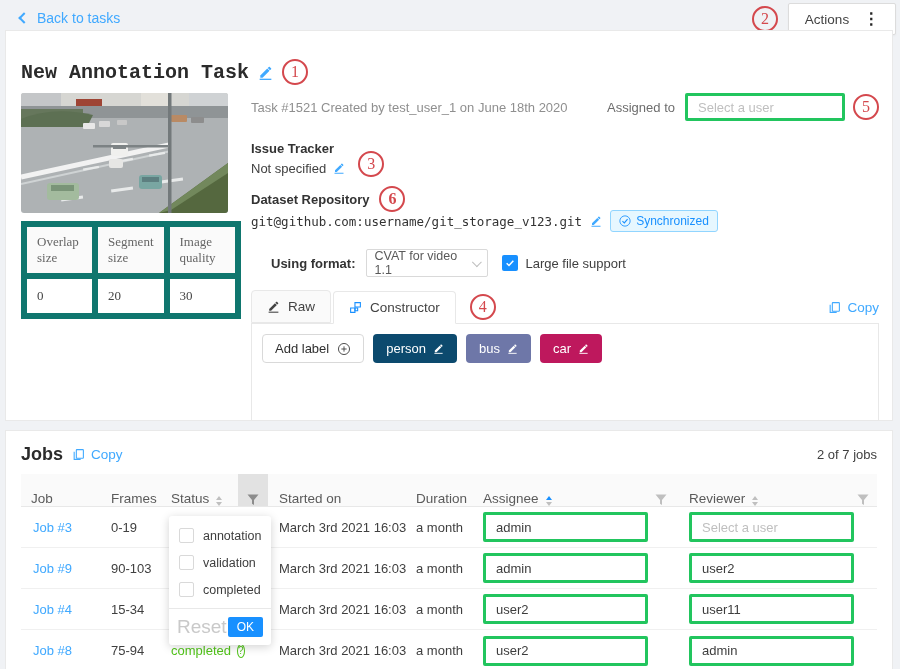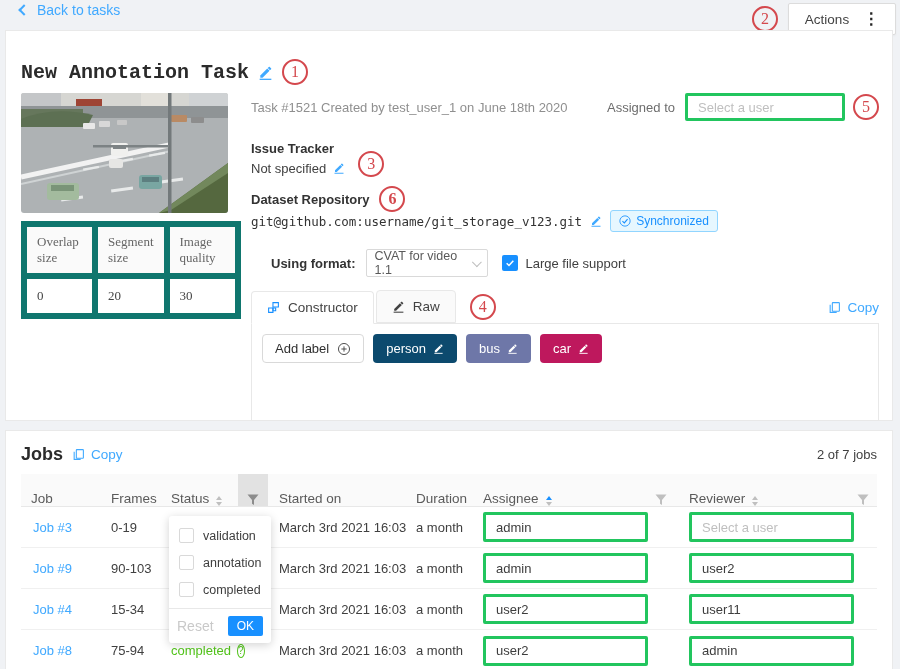--- a/index.html
+++ b/index.html
@@ -7,21 +7,21 @@
   body {
     font-family:"Liberation Sans", sans-serif;
     background:#f0f2f5;
     color:#404040;
     overflow:hidden;
   }
   .page { position:relative; width:900px; height:669px; overflow:hidden; }
 
   
   .topbar { position:absolute; left:0; top:0; width:100%; height:42px; }
-  .back-link { position:absolute; left:20px; top:2px; display:inline-flex; align-items:center; gap:9px;
+  .back-link { position:absolute; left:20px; top:10px; display:inline-flex; align-items:center; gap:9px;
                color:#40a9ff; font-size:14px; cursor:pointer; }
   .chev-left { width:8px; height:8px; border-left:2px solid #40a9ff; border-bottom:2px solid #40a9ff;
                transform:rotate(45deg); display:inline-block; }
   .topbar-right { position:absolute; right:4px; top:3px; display:flex; align-items:center; gap:10px; }
   .actions-btn { width:108px; height:32px; background:#fff; border:1px solid #dcdcdc; border-radius:2px;
                  display:flex; align-items:center; justify-content:center; gap:14px;
                  font-size:13.5px; color:#434343; box-shadow:0 1px 2px rgba(0,0,0,0.04); cursor:pointer; }
   .kebab { font-size:16px; font-weight:bold; color:#262626; line-height:1; }
 
   
@@ -136,21 +136,21 @@
   .cell-input-r { padding-left:13px; }
   .cell-input-r input { width:165px; height:30px; }
 
   
   .filter-dd { position:absolute; left:163px; top:85px; width:102px; background:#fff;
                border-radius:3px; box-shadow:0 2px 10px rgba(0,0,0,0.18); z-index:20; padding-top:6px; }
   .fopt { display:flex; align-items:center; gap:9px; padding:6px 10px; font-size:12.5px; color:#3d3d3d; cursor:pointer; }
   .cb-empty { width:15px; height:15px; border:1px solid #d9d9d9; border-radius:2px; background:#fff; flex:0 0 auto; }
   .fd-footer { border-top:1px solid #e8e8e8; margin-top:5px; padding:7px 8px;
                display:flex; align-items:center; justify-content:space-between; }
-  .reset-btn { font-size:14px; color:#c9c9c9; cursor:default; }
+  .reset-btn { font-size:19px; color:#c9c9c9; cursor:default; }
   .ok-btn { background:#1890ff; color:#fff; font-size:12px; padding:3px 9px; border-radius:2px;
             border:none; cursor:pointer; font-family:"Liberation Sans", sans-serif; }
 
   svg { display:block; }
 </style>
 </head>
 <body>
 
 <div class="page">
 
@@ -293,35 +293,35 @@
           <span class="cb-checked">
             <svg width="10" height="10" viewBox="0 0 12 12">
                 <path d="M2 6.2 L4.8 9 L10 3.2" stroke="#fff" stroke-width="1.8" fill="none"></path>
               </svg>
           </span>
           <span class="cb-label">Large file support</span>
         </span>
       </div>
 
       <div class="tabs-bar">
+        <span class="tab">
+          <svg width="13" height="13" viewBox="0 0 24 24" fill="#434343">
+              <path d="M4 16.5V20h3.5L18.2 9.3l-3.5-3.5L4 16.5z"></path>
+              <path d="M20.6 6.9c.4-.4.4-1 0-1.4l-2.1-2.1c-.4-.4-1-.4-1.4 0L15.4 5l3.5 3.5 1.7-1.6z"></path>
+              <rect x="3" y="21.5" width="18" height="2"></rect>
+            </svg>
+          <span>Raw</span>
+        </span>
         <span class="tab active">
           <svg width="13" height="13" viewBox="0 0 24 24" fill="none" stroke="#1890ff" stroke-width="2">
               <path d="M3 13h8v8H3z"></path>
               <path d="M11 3h10v8H11z"></path>
               <path d="M11 13h5v5h-5z"></path>
             </svg>
           <span>Constructor</span>
-        </span>
-        <span class="tab">
-          <svg width="13" height="13" viewBox="0 0 24 24" fill="#434343">
-              <path d="M4 16.5V20h3.5L18.2 9.3l-3.5-3.5L4 16.5z"></path>
-              <path d="M20.6 6.9c.4-.4.4-1 0-1.4l-2.1-2.1c-.4-.4-1-.4-1.4 0L15.4 5l3.5 3.5 1.7-1.6z"></path>
-              <rect x="3" y="21.5" width="18" height="2"></rect>
-            </svg>
-          <span>Raw</span>
         </span>
         <span class="callout">4</span>
         <span class="copy-link">
           <svg width="13" height="13" viewBox="0 0 24 24" fill="none" stroke="currentColor" stroke-width="2">
               <rect x="8" y="3" width="13" height="16" rx="1"></rect>
               <path d="M16 21H4V7"></path>
             </svg>
           <span>Copy</span>
         </span>
       </div>
@@ -507,25 +507,25 @@
           <input class="ant-input" value="admin" style="">
         </div>
         <div></div>
       </div>
 
     </div>
 
     <div class="filter-dd">
       <div class="fopt">
         <span class="cb-empty"></span>
-        <span>validation</span>
+        <span>annotation</span>
       </div>
       <div class="fopt">
         <span class="cb-empty"></span>
-        <span>annotation</span>
+        <span>validation</span>
       </div>
       <div class="fopt">
         <span class="cb-empty"></span>
         <span>completed</span>
       </div>
       <div class="fd-footer">
         <span class="reset-btn">Reset</span>
         <button class="ok-btn">OK</button>
       </div>
     </div>

